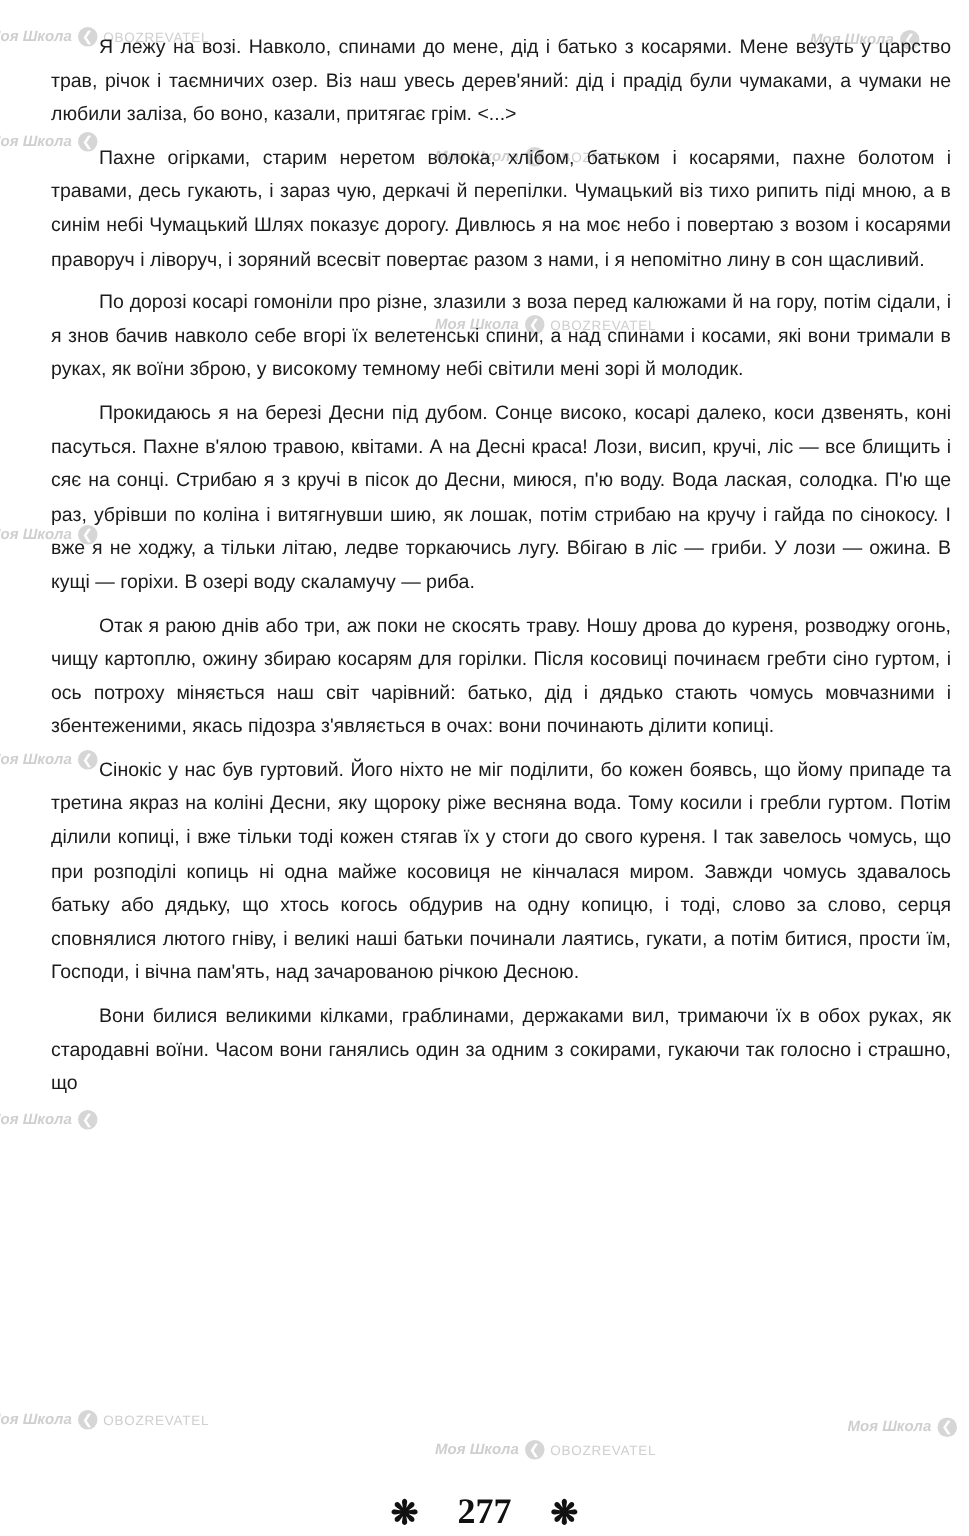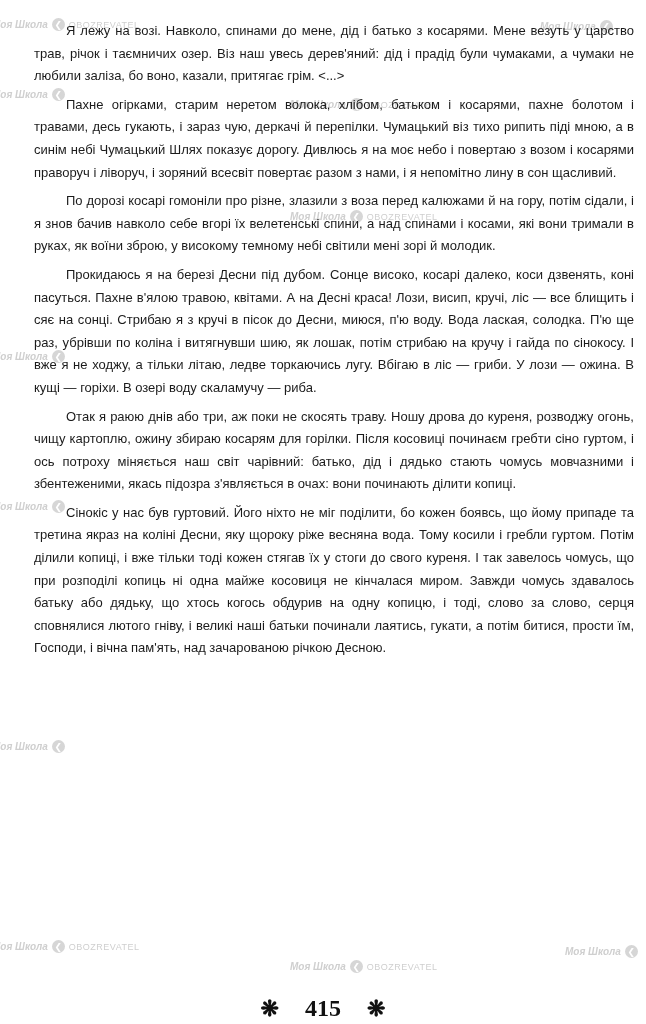--- a/index.html
+++ b/index.html
@@ -85,19 +85,20 @@
   <span class="circle">❮</span>
 </div>
 
 <main class="page">
   <p class="para">Я лежу на возі. Навколо, спинами до мене, дід і батько з косарями. Мене везуть у царство трав, річок і таємничих озер. Віз наш увесь дерев'яний: дід і прадід були чумаками, а чумаки не любили заліза, бо воно, казали, притягає грім. &lt;...&gt;</p>
   <p class="para">Пахне огірками, старим неретом волока, хлібом, батьком і косарями, пахне болотом і травами, десь гукають, і зараз чую, деркачі й перепілки. Чумацький віз тихо рипить піді мною, а в синім небі Чумацький Шлях показує дорогу. Дивлюсь я на моє небо і повертаю з возом і косарями праворуч і ліворуч, і зоряний всесвіт повертає разом з нами, і я непомітно лину в сон щасливий.</p>
   <p class="para">По дорозі косарі гомоніли про різне, злазили з воза перед калюжами й на гору, потім сідали, і я знов бачив навколо себе вгорі їх велетенські спини, а над спинами і косами, які вони тримали в руках, як воїни зброю, у високому темному небі світили мені зорі й молодик.</p>
   <p class="para">Прокидаюсь я на березі Десни під дубом. Сонце високо, косарі далеко, коси дзвенять, коні пасуться. Пахне в'ялою травою, квітами. А на Десні краса! Лози, висип, кручі, ліс — все блищить і сяє на сонці. Стрибаю я з кручі в пісок до Десни, миюся, п'ю воду. Вода лаская, солодка. П'ю ще раз, убрівши по коліна і витягнувши шию, як лошак, потім стрибаю на кручу і гайда по сінокосу. І вже я не ходжу, а тільки літаю, ледве торкаючись лугу. Вбігаю в ліс — гриби. У лози — ожина. В кущі — горіхи. В озері воду скаламучу — риба.</p>
   <p class="para">Отак я раюю днів або три, аж поки не скосять траву. Ношу дрова до куреня, розводжу огонь, чищу картоплю, ожину збираю косарям для горілки. Після косовиці починаєм гребти сіно гуртом, і ось потроху міняється наш світ чарівний: батько, дід і дядько стають чомусь мовчазними і збентеженими, якась підозра з'являється в очах: вони починають ділити копиці.</p>
   <p class="para">Сінокіс у нас був гуртовий. Його ніхто не міг поділити, бо кожен боявсь, що йому припаде та третина якраз на коліні Десни, яку щороку ріже весняна вода. Тому косили і гребли гуртом. Потім ділили копиці, і вже тільки тоді кожен стягав їх у стоги до свого куреня. І так завелось чомусь, що при розподілі копиць ні одна майже косовиця не кінчалася миром. Завжди чомусь здавалось батьку або дядьку, що хтось когось обдурив на одну копицю, і тоді, слово за слово, серця сповнялися лютого гніву, і великі наші батьки починали лаятись, гукати, а потім битися, прости їм, Господи, і вічна пам'ять, над зачарованою річкою Десною.</p>
+  <p class="para">Вони билися великими кілками, граблинами, держаками вил, тримаючи їх в обох руках, як стародавні воїни. Часом вони ганялись один за одним з сокирами, гукаючи так голосно і страшно, що</p>
 </main>
 
 <footer class="footer">
   <span class="ornament">❋</span>
-  <span>415</span>
+  <span>277</span>
   <span class="ornament">❋</span>
 </footer>
 
 </body></html>

